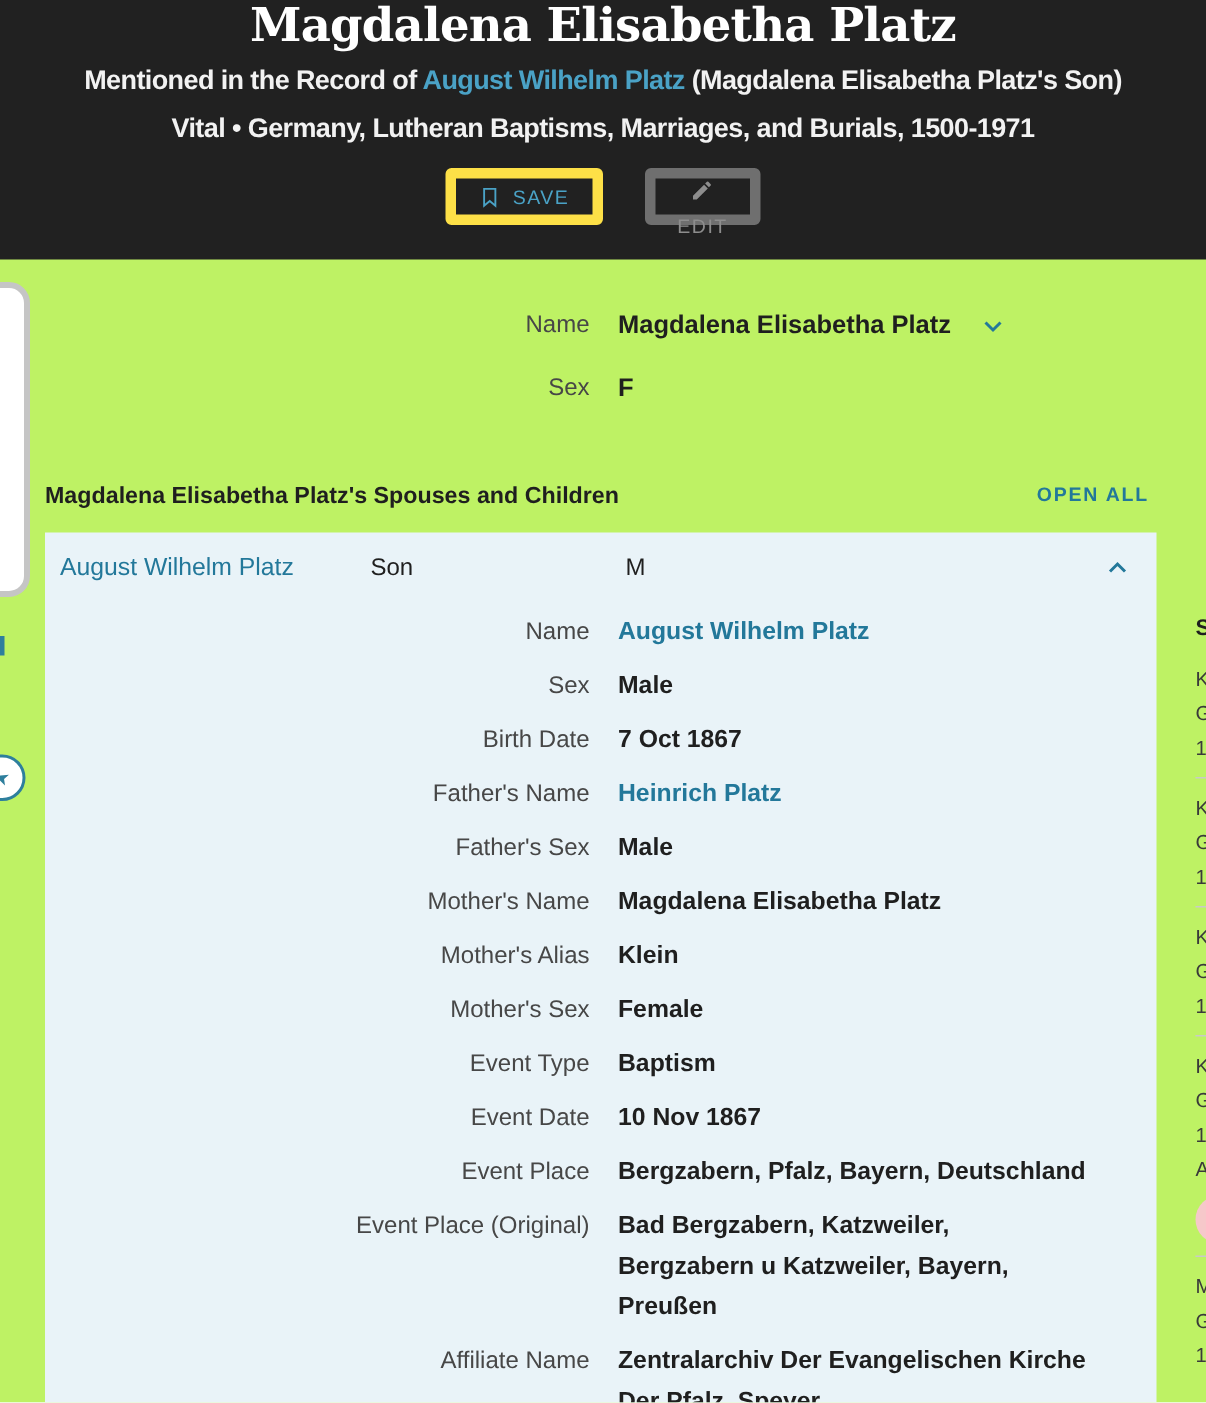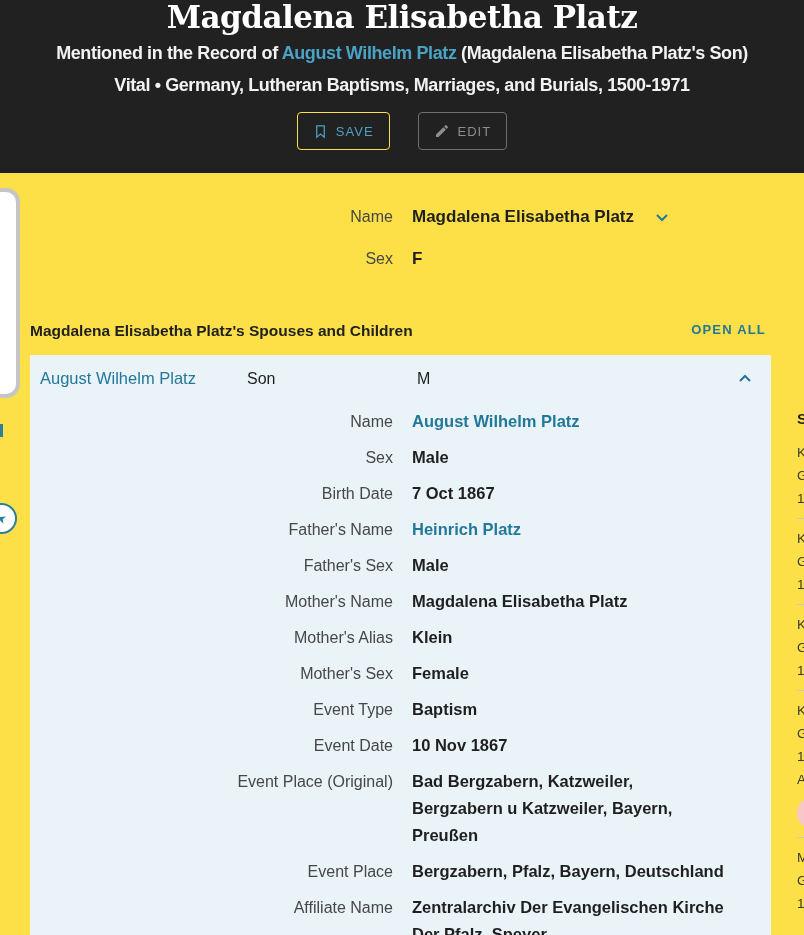--- a/index.html
+++ b/index.html
@@ -1,31 +1,31 @@
 <!DOCTYPE html>
 <html><head>
 <meta charset="utf-8">
 <style>
   html,body{margin:0;padding:0;background:#fff;}
-  #page{position:relative;width:804px;height:935px;overflow:hidden;background:#fde047;
+  #page{position:relative;width:804px;height:935px;overflow:hidden;background:#bef264;
         font-family:"Liberation Sans",sans-serif;color:#1f1f1f;}
 
   
   .hero{position:absolute;left:0;top:0;width:804px;height:173px;background:#212121;
         display:flex;flex-direction:column;align-items:center;}
   .hero-title{font-family:"DejaVu Serif",serif;font-weight:bold;font-size:31px;line-height:38px;
         color:#ffffff;margin-top:-2px;letter-spacing:-0.5px;white-space:nowrap;}
   .hero-sub{font-size:18px;font-weight:700;color:#f2f2f2;letter-spacing:-0.4px;margin-top:7px;white-space:nowrap;}
   .hero-sub a, .hero-link{color:#4aa2c6;text-decoration:none;cursor:pointer;}
   .hero-coll{font-size:18px;font-weight:600;color:#f2f2f2;letter-spacing:-0.4px;margin-top:11px;white-space:nowrap;}
   .btn-row{display:flex;gap:28px;margin-top:16px;}
-  .hbtn{display:flex;align-items:center;gap:8px;height:38px;padding:0 15px;border:1px solid #fde047;
+  .hbtn{display:flex;align-items:center;gap:8px;height:38px;padding:0 15px;border:7px solid #fde047;
         border-radius:4px;background:transparent;color:#4aa2c6;font-size:13px;letter-spacing:1px;
         font-family:"Liberation Sans",sans-serif;cursor:pointer;}
-  .hbtn.grey{border-color:#6f6f6f;color:#8d8d8d;}
+  .hbtn.grey{border-color:#6f6f6f;color:#8d8d8d;flex-direction:column;}
   .hbtn svg{display:block;}
 
   
   .edge-tab{position:absolute;left:-24px;top:188px;width:36px;height:202px;background:#ffffff;
         border:4px solid #c5c5c5;border-radius:14px;cursor:pointer;}
   .edge-dash{position:absolute;left:0;top:424px;width:3px;height:13px;background:#2e7f9d;}
   .edge-circle{position:absolute;left:-14px;top:503px;width:27px;height:27px;border:2px solid #2e7f9d;
         border-radius:50%;background:#fff;display:flex;align-items:center;justify-content:center;cursor:pointer;}
   .edge-circle span{color:#2e7f9d;font-size:12px;transform:rotate(200deg);display:block;}
 
@@ -171,30 +171,30 @@
           </div>
         <div class="drow">
             <div class="dlbl">Event Type</div>
             <div class="dval">Baptism</div>
           </div>
         <div class="drow">
             <div class="dlbl">Event Date</div>
             <div class="dval">10 Nov 1867</div>
           </div>
         <div class="drow">
+            <div class="dlbl">Event Place</div>
+            <div class="dval">Bergzabern, Pfalz, Bayern, Deutschland</div>
+          </div>
+        <div class="drow">
             <div class="dlbl">Event Place (Original)</div>
             <div class="dval">Bad Bergzabern, Katzweiler,
 Bergzabern u Katzweiler, Bayern,
 Preußen</div>
           </div>
         <div class="drow">
-            <div class="dlbl">Event Place</div>
-            <div class="dval">Bergzabern, Pfalz, Bayern, Deutschland</div>
-          </div>
-        <div class="drow">
             <div class="dlbl">Affiliate Name</div>
             <div class="dval">Zentralarchiv Der Evangelischen Kirche
 Der Pfalz, Speyer</div>
           </div>
       </div>
     </div>
   </div>
 
   <div class="sidebar">
     <div class="sb-head">S</div>

